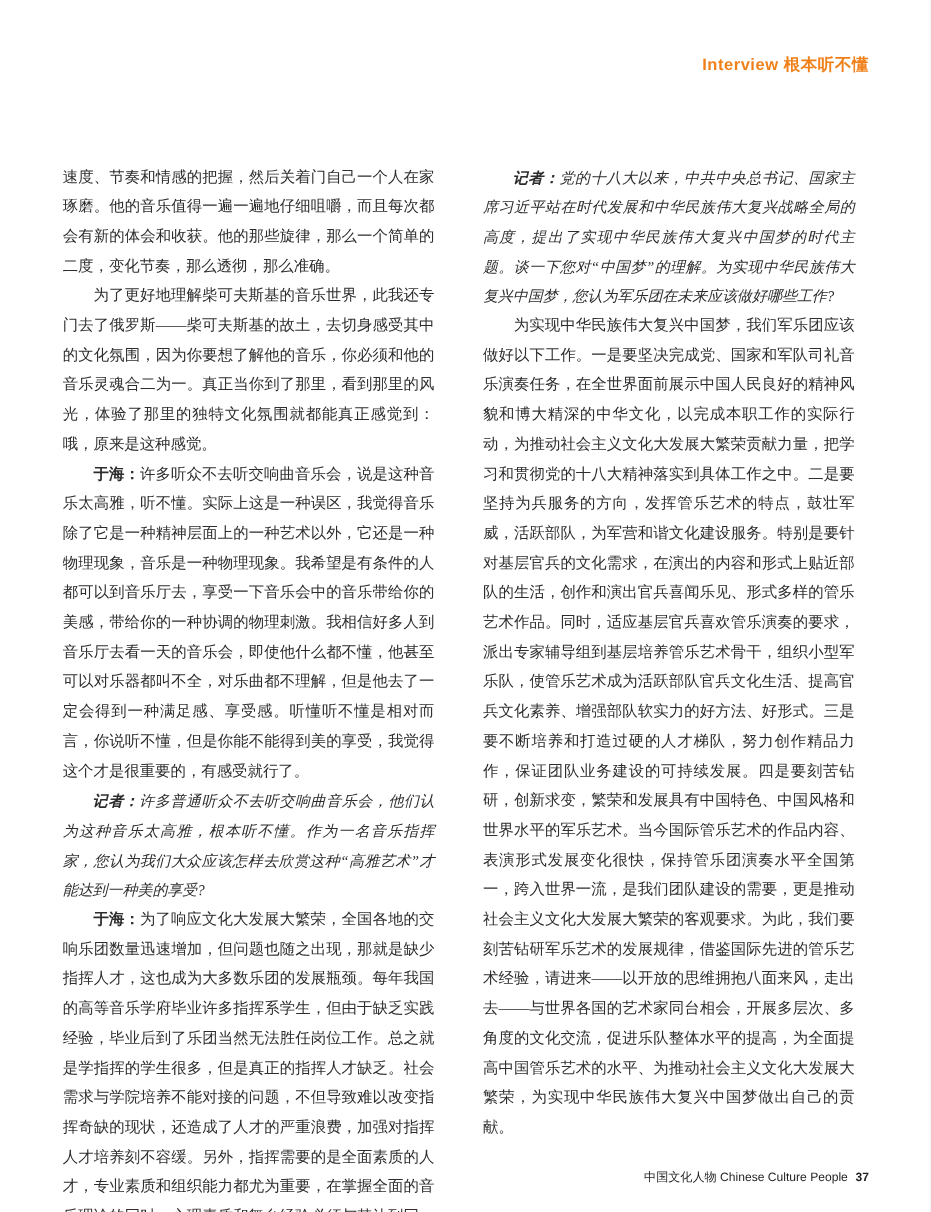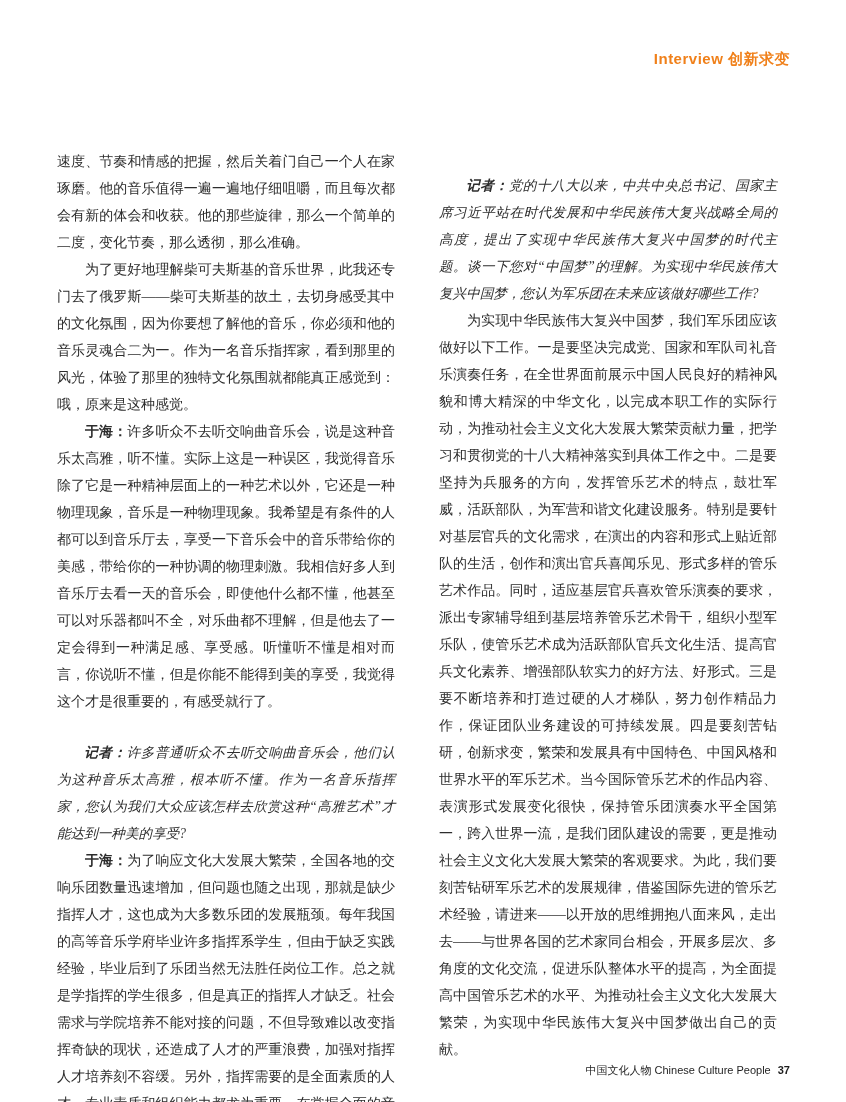--- a/index.html
+++ b/index.html
@@ -24,42 +24,42 @@
     align-items:flex-start;
   }
   .col {
     width:338px;
     font-size:14px;
     line-height:27px;
     text-align:justify;
   }
   p.para { margin:0; padding:0; }
   p.indent { text-indent:2em; }
-  p.kai { font-style:italic; font-size:13.6px;margin-top:24px; }
+  p.kai { font-style:italic; font-size:13.6px; }
   .speaker { font-weight:bold; }
   .footer {
     position:absolute; top:1063px; right:56px;
     font-family:"Liberation Sans","DejaVu Sans",sans-serif;
     font-size:11px; color:#1f1f1f;
   }
   .pagenum { font-weight:bold; margin-left:7px; }
 </style>
 </head>
 <body>
 
 <div class="page">
 
   <div class="header">
-    <span style="color: rgb(240, 128, 26);">Interview 创新求变</span>
+    <span style="color: rgb(240, 128, 26);">Interview 根本听不懂</span>
   </div>
 
   <div class="columns">
     <div class="col">
         <p class="para">速度、节奏和情感的把握，然后关着门自己一个人在家琢磨。他的音乐值得一遍一遍地仔细咀嚼，而且每次都会有新的体会和收获。他的那些旋律，那么一个简单的二度，变化节奏，那么透彻，那么准确。</p>
-        <p class="para indent">为了更好地理解柴可夫斯基的音乐世界，此我还专门去了俄罗斯——柴可夫斯基的故土，去切身感受其中的文化氛围，因为你要想了解他的音乐，你必须和他的音乐灵魂合二为一。作为一名音乐指挥家，看到那里的风光，体验了那里的独特文化氛围就都能真正感觉到：哦，原来是这种感觉。</p>
+        <p class="para indent">为了更好地理解柴可夫斯基的音乐世界，此我还专门去了俄罗斯——柴可夫斯基的故土，去切身感受其中的文化氛围，因为你要想了解他的音乐，你必须和他的音乐灵魂合二为一。真正当你到了那里，看到那里的风光，体验了那里的独特文化氛围就都能真正感觉到：哦，原来是这种感觉。</p>
         <p class="para indent"><span class="speaker">于海：</span>许多听众不去听交响曲音乐会，说是这种音乐太高雅，听不懂。实际上这是一种误区，我觉得音乐除了它是一种精神层面上的一种艺术以外，它还是一种物理现象，音乐是一种物理现象。我希望是有条件的人都可以到音乐厅去，享受一下音乐会中的音乐带给你的美感，带给你的一种协调的物理刺激。我相信好多人到音乐厅去看一天的音乐会，即使他什么都不懂，他甚至可以对乐器都叫不全，对乐曲都不理解，但是他去了一定会得到一种满足感、享受感。听懂听不懂是相对而言，你说听不懂，但是你能不能得到美的享受，我觉得这个才是很重要的，有感受就行了。</p>
         <p class="para indent kai"><span class="speaker">记者：</span>许多普通听众不去听交响曲音乐会，他们认为这种音乐太高雅，根本听不懂。作为一名音乐指挥家，您认为我们大众应该怎样去欣赏这种“高雅艺术”才能达到一种美的享受?</p>
         <p class="para indent"><span class="speaker">于海：</span>为了响应文化大发展大繁荣，全国各地的交响乐团数量迅速增加，但问题也随之出现，那就是缺少指挥人才，这也成为大多数乐团的发展瓶颈。每年我国的高等音乐学府毕业许多指挥系学生，但由于缺乏实践经验，毕业后到了乐团当然无法胜任岗位工作。总之就是学指挥的学生很多，但是真正的指挥人才缺乏。社会需求与学院培养不能对接的问题，不但导致难以改变指挥奇缺的现状，还造成了人才的严重浪费，加强对指挥人才培养刻不容缓。另外，指挥需要的是全面素质的人才，专业素质和组织能力都尤为重要，在掌握全面的音乐理论的同时，心理素质和舞台经验必须与其达到同一个水平。乐队指挥是一门综合艺术，并且倡导指挥应该从乐队里寻找人才，好的指挥应该有乐队演奏的经验。</p>
       </div>
     <div class="col">
         <p class="para indent kai"><span class="speaker">记者：</span>党的十八大以来，中共中央总书记、国家主席习近平站在时代发展和中华民族伟大复兴战略全局的高度，提出了实现中华民族伟大复兴中国梦的时代主题。谈一下您对“中国梦”的理解。为实现中华民族伟大复兴中国梦，您认为军乐团在未来应该做好哪些工作?</p>
         <p class="para indent">为实现中华民族伟大复兴中国梦，我们军乐团应该做好以下工作。一是要坚决完成党、国家和军队司礼音乐演奏任务，在全世界面前展示中国人民良好的精神风貌和博大精深的中华文化，以完成本职工作的实际行动，为推动社会主义文化大发展大繁荣贡献力量，把学习和贯彻党的十八大精神落实到具体工作之中。二是要坚持为兵服务的方向，发挥管乐艺术的特点，鼓壮军威，活跃部队，为军营和谐文化建设服务。特别是要针对基层官兵的文化需求，在演出的内容和形式上贴近部队的生活，创作和演出官兵喜闻乐见、形式多样的管乐艺术作品。同时，适应基层官兵喜欢管乐演奏的要求，派出专家辅导组到基层培养管乐艺术骨干，组织小型军乐队，使管乐艺术成为活跃部队官兵文化生活、提高官兵文化素养、增强部队软实力的好方法、好形式。三是要不断培养和打造过硬的人才梯队，努力创作精品力作，保证团队业务建设的可持续发展。四是要刻苦钻研，创新求变，繁荣和发展具有中国特色、中国风格和世界水平的军乐艺术。当今国际管乐艺术的作品内容、表演形式发展变化很快，保持管乐团演奏水平全国第一，跨入世界一流，是我们团队建设的需要，更是推动社会主义文化大发展大繁荣的客观要求。为此，我们要刻苦钻研军乐艺术的发展规律，借鉴国际先进的管乐艺术经验，请进来——以开放的思维拥抱八面来风，走出去——与世界各国的艺术家同台相会，开展多层次、多角度的文化交流，促进乐队整体水平的提高，为全面提高中国管乐艺术的水平、为推动社会主义文化大发展大繁荣，为实现中华民族伟大复兴中国梦做出自己的贡献。</p>
       </div>
   </div>
 

